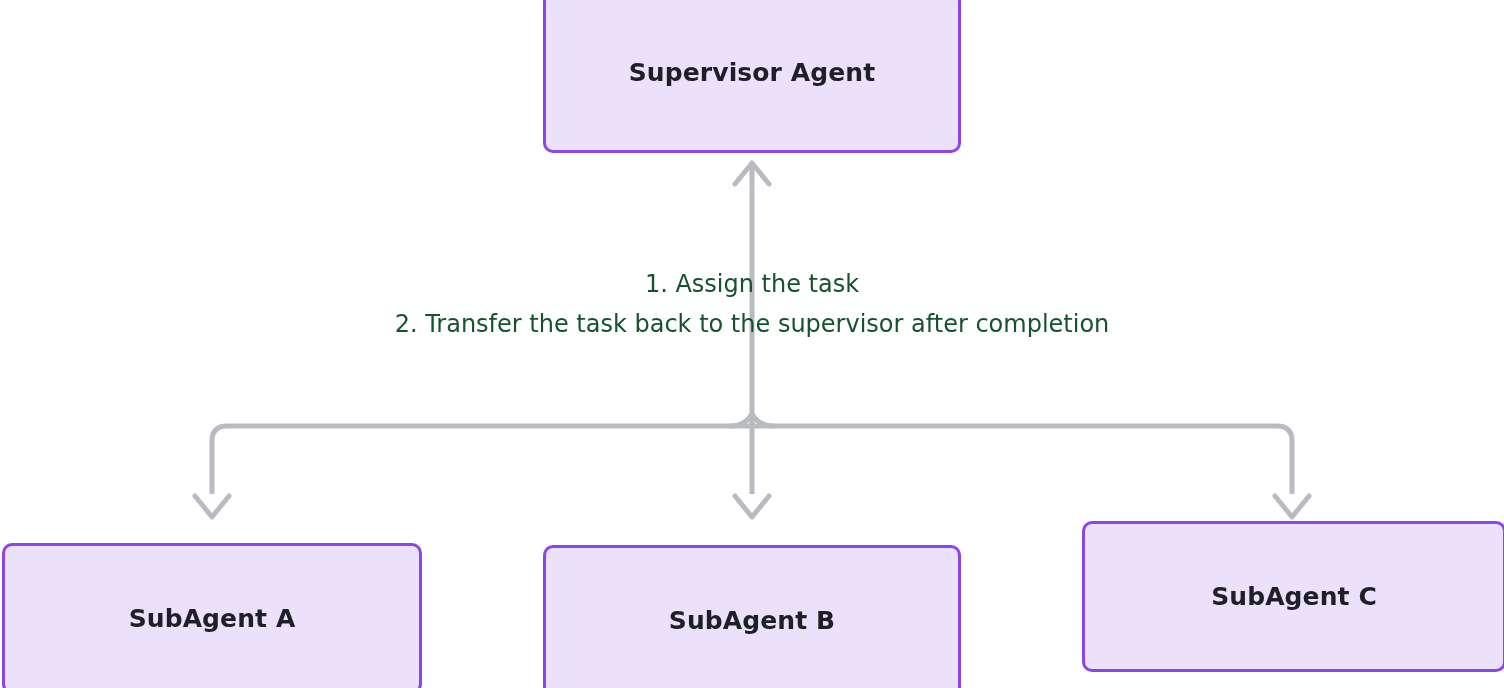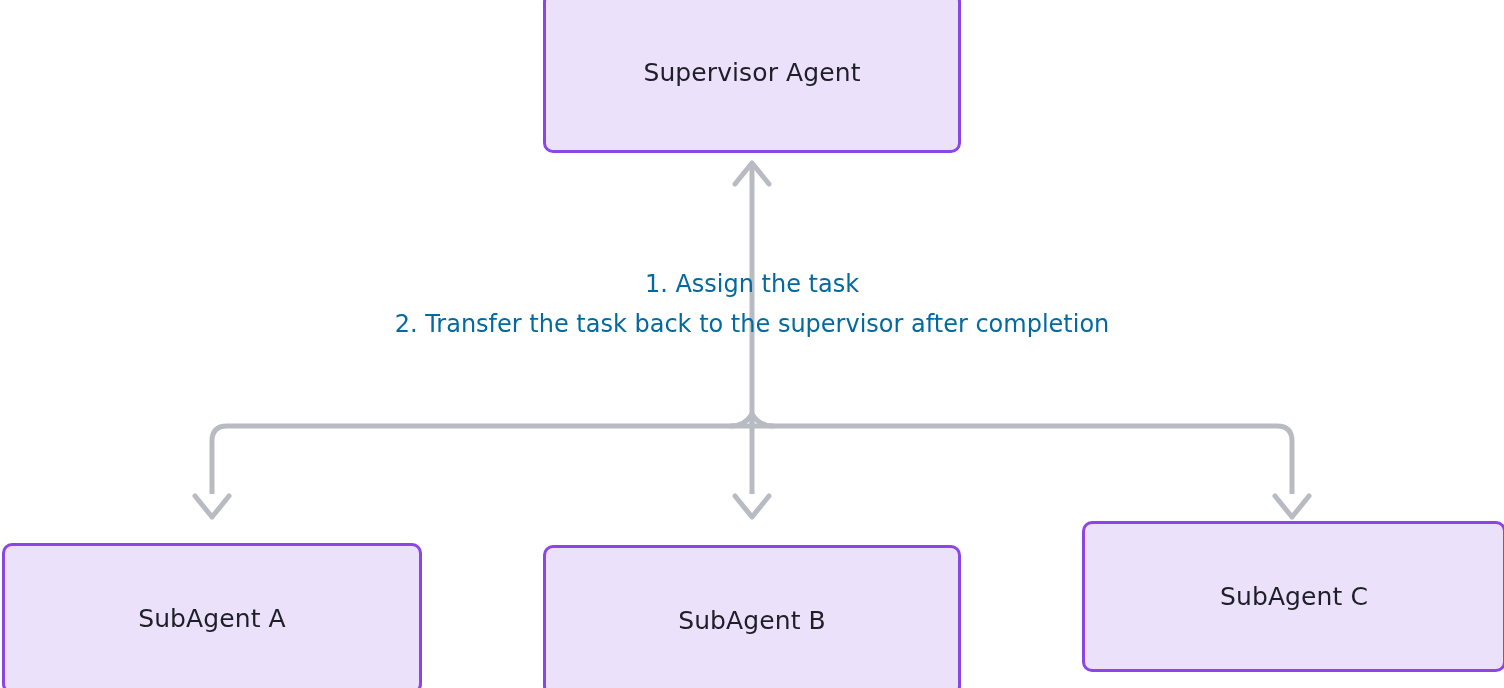--- a/index.html
+++ b/index.html
@@ -42,21 +42,21 @@
     align-items: center;
     justify-content: center;
   }
 
   .node-label {
     font-size: 25px;
     line-height: 1.2;
     color: #1f1f28;
     letter-spacing: 0.1px;
     white-space: nowrap;
-    font-weight: 400;
+    font-weight: 700;
   }
 
   
   #node-supervisor {
     left: 543px;
     top: -8px;
     width: 418px;
     height: 161px;
   }
 
@@ -80,21 +80,21 @@
     width: 424px;
     height: 151px;
   }
 
   #edge-label {
     position: absolute;
     left: 252px;
     top: 264px;
     width: 1000px;
     text-align: center;
-    color: #0369a1;
+    color: #14532d;
     font-size: 24px;
     line-height: 40px;
     white-space: pre-line;
   }
 </style>
 </head>
 <body>
 
 <div id="diagram-canvas">
 

